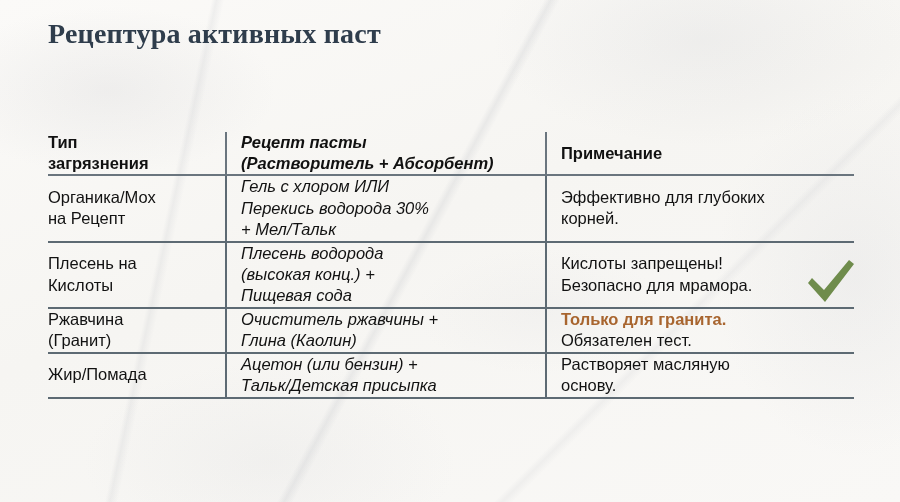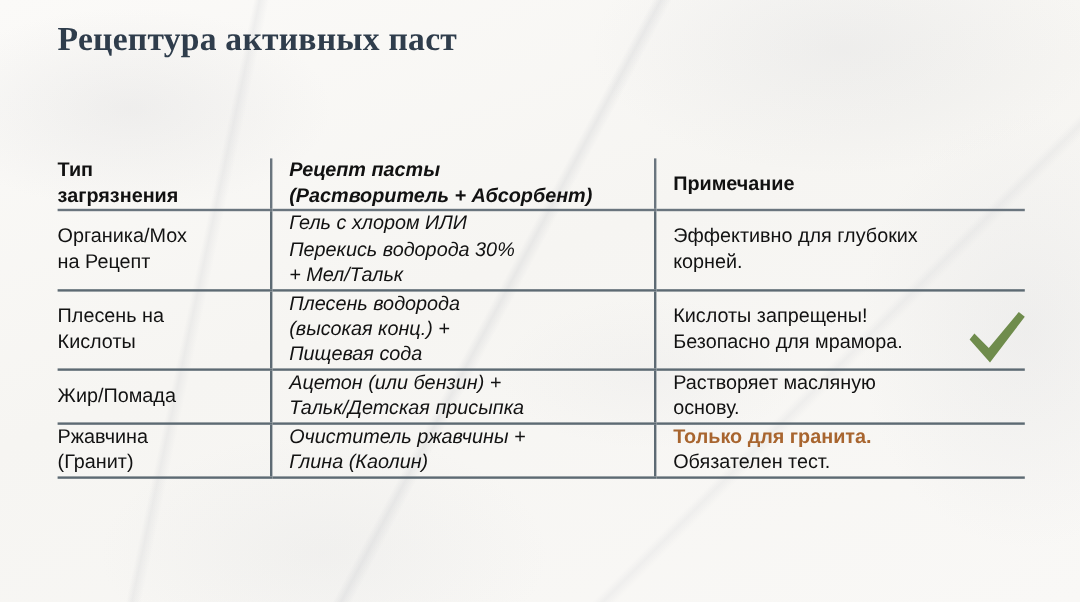--- a/index.html
+++ b/index.html
@@ -196,54 +196,54 @@
           <span class="pad">
             <span class="line">Кислоты запрещены!</span>
             <span class="line">Безопасно для мрамора.</span>
           </span>
         </td>
       </tr>
 
       <tr>
         <td class="c1">
           <span class="pad">
+            <span class="line">Ржавчина</span>
+            <span class="line">(Гранит)</span>
+          </span>
+        </td>
+        <td class="c2">
+          <span class="pad">
+            <span class="line">Очиститель ржавчины +</span>
+            <span class="line">Глина (Каолин)</span>
+          </span>
+        </td>
+        <td class="c3">
+          <span class="pad">
+            <span class="line accent-bold">Только для гранита.</span>
+            <span class="line">Обязателен тест.</span>
+          </span>
+        </td>
+      </tr>
+
+      <tr>
+        <td class="c1">
+          <span class="pad">
             <span class="line">Жир/Помада</span>
           </span>
         </td>
         <td class="c2">
           <span class="pad">
             <span class="line">Ацетон (или бензин) +</span>
             <span class="line">Тальк/Детская присыпка</span>
           </span>
         </td>
         <td class="c3">
           <span class="pad">
             <span class="line">Растворяет масляную</span>
             <span class="line">основу.</span>
-          </span>
-        </td>
-      </tr>
-
-      <tr>
-        <td class="c1">
-          <span class="pad">
-            <span class="line">Ржавчина</span>
-            <span class="line">(Гранит)</span>
-          </span>
-        </td>
-        <td class="c2">
-          <span class="pad">
-            <span class="line">Очиститель ржавчины +</span>
-            <span class="line">Глина (Каолин)</span>
-          </span>
-        </td>
-        <td class="c3">
-          <span class="pad">
-            <span class="line accent-bold">Только для гранита.</span>
-            <span class="line">Обязателен тест.</span>
           </span>
         </td>
       </tr>
 
     </tbody>
   </table>
 
   <div id="check">
     <svg viewBox="0 0 52 48" xmlns="http://www.w3.org/2000/svg" aria-hidden="true">
       <path d="M3 25 L7 20 L19 32 L44 2 L49 6 L20 44 Z" fill="#6f8c4c"></path>

